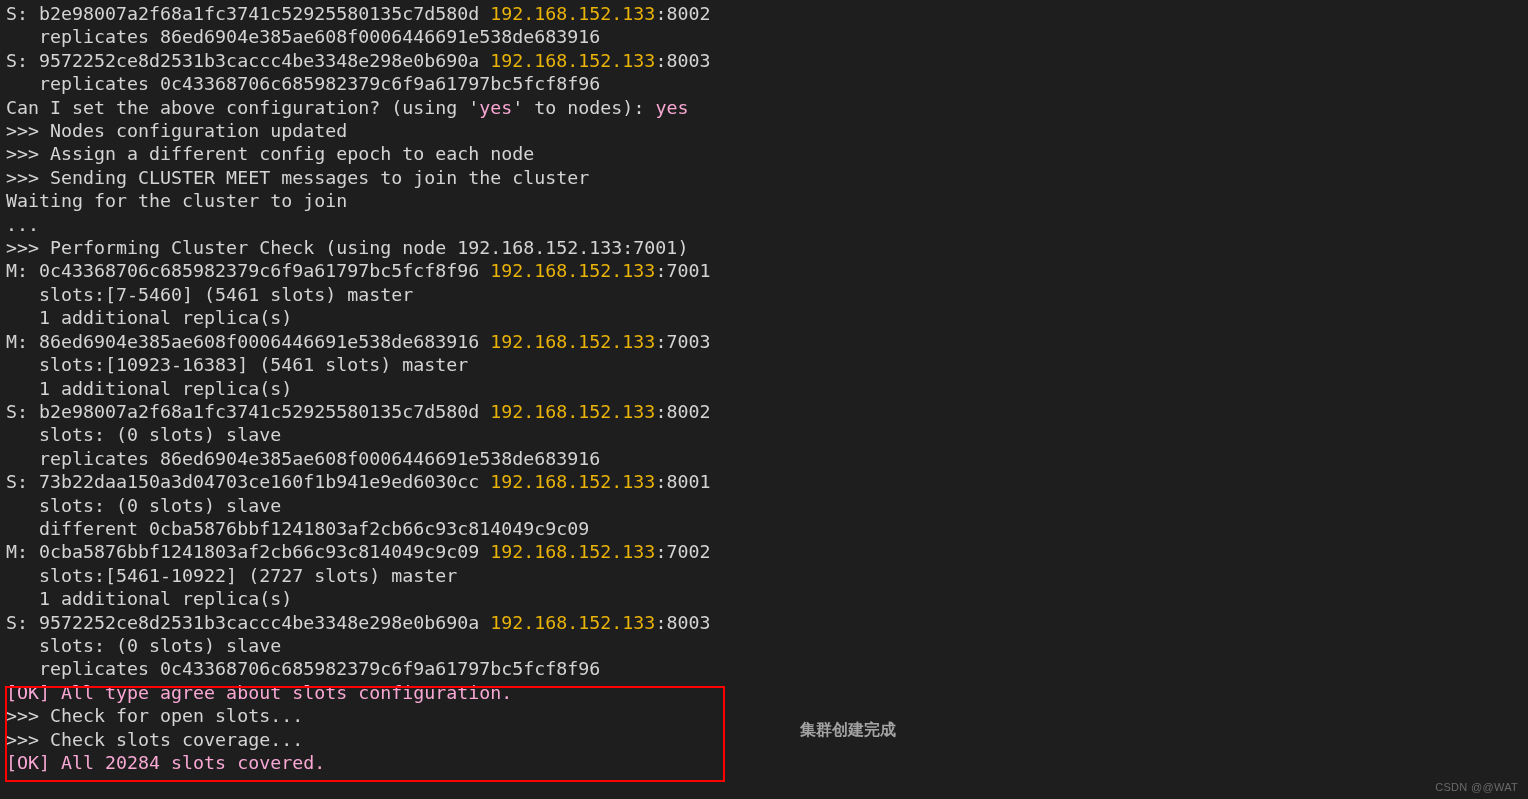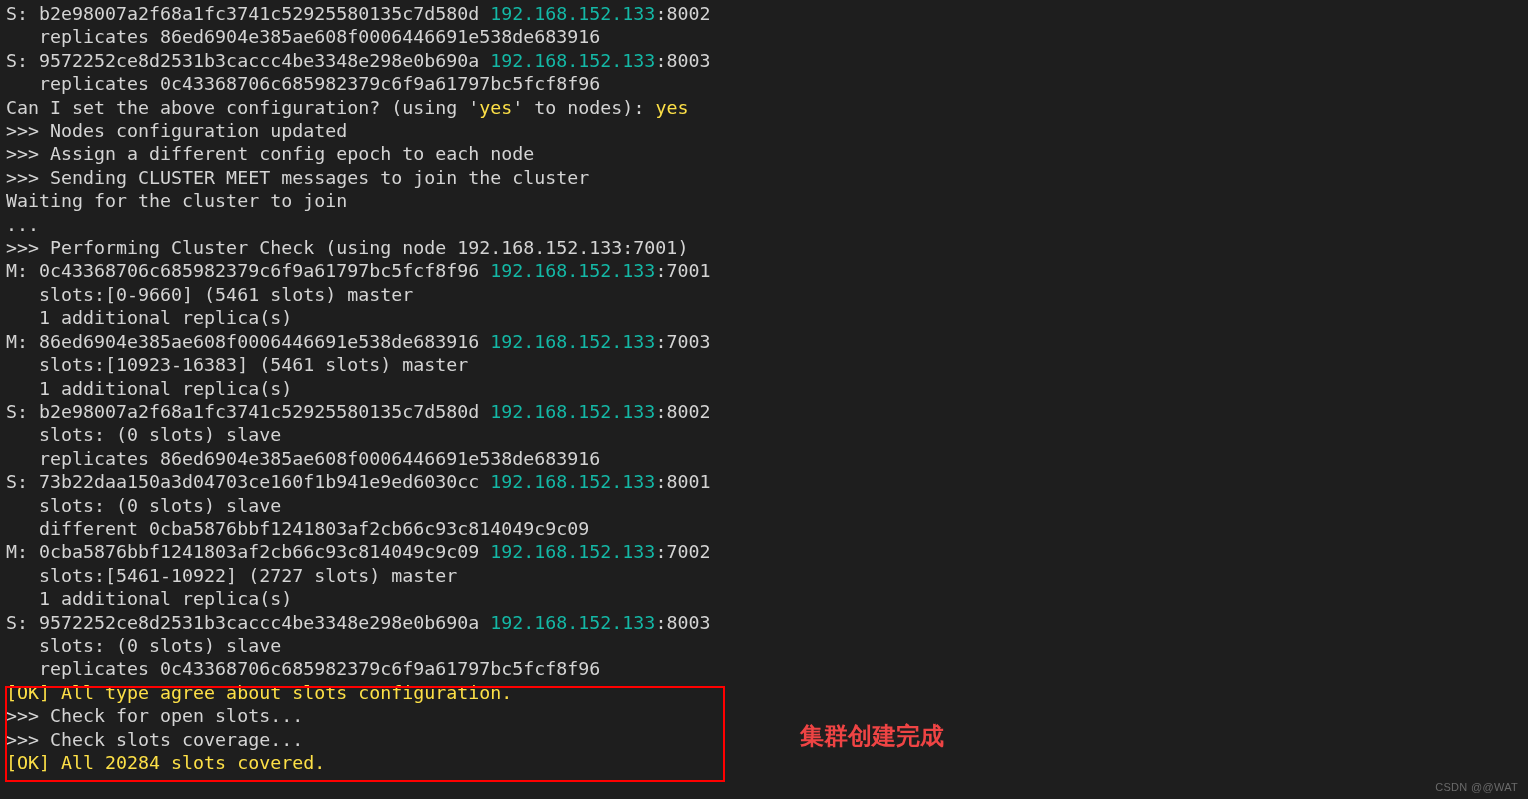--- a/index.html
+++ b/index.html
@@ -12,40 +12,40 @@
   }
   pre.terminal {
     margin: 0;
     padding: 2px 6px 0 6px;
     font-family: "Consolas", "Menlo", "DejaVu Sans Mono", monospace;
     font-size: 18.3px;
     line-height: 23.4px;
     color: #d4d4d4;
     white-space: pre;
   }
-  .ip   { color: #14b8a6; }   
-  .grn  { color: #fde047; }   
+  .ip   { color: #eab308; }   
+  .grn  { color: #f9a8d4; }   
   .box {
     position: absolute;
     left: 5px;
     top: 686px;
     width: 720px;
     height: 96px;
     border: 2px solid #ff0000;
     pointer-events: none;
     box-sizing: border-box;
   }
   .annot {
     position: absolute;
     left: 800px;
     top: 720px;
-    color: #ef4444;
+    color: #a3a3a3;
     font-family: "Microsoft YaHei", "PingFang SC", sans-serif;
     font-weight: 700;
-    font-size: 24px;
+    font-size: 16px;
   }
   .watermark {
     position: absolute;
     right: 10px;
     bottom: 6px;
     color: #6a6a6a;
     font-family: sans-serif;
     font-size: 11px;
     letter-spacing: .3px;
   }
@@ -58,21 +58,21 @@
 <span><span>S: 9572252ce8d2531b3caccc4be3348e298e0b690a </span><span class="ip">192.168.152.133</span><span>:8003</span></span>
 <span><span>   replicates 0c43368706c685982379c6f9a61797bc5fcf8f96</span></span>
 <span><span>Can I set the above configuration? (using '</span><span class="grn">yes</span><span>' to nodes): </span><span class="grn">yes</span></span>
 <span><span>&gt;&gt;&gt; Nodes configuration updated</span></span>
 <span><span>&gt;&gt;&gt; Assign a different config epoch to each node</span></span>
 <span><span>&gt;&gt;&gt; Sending CLUSTER MEET messages to join the cluster</span></span>
 <span><span>Waiting for the cluster to join</span></span>
 <span><span>...</span></span>
 <span><span>&gt;&gt;&gt; Performing Cluster Check (using node 192.168.152.133:7001)</span></span>
 <span><span>M: 0c43368706c685982379c6f9a61797bc5fcf8f96 </span><span class="ip">192.168.152.133</span><span>:7001</span></span>
-<span><span>   slots:[0-9660] (5461 slots) master</span></span>
+<span><span>   slots:[7-5460] (5461 slots) master</span></span>
 <span><span>   1 additional replica(s)</span></span>
 <span><span>M: 86ed6904e385ae608f0006446691e538de683916 </span><span class="ip">192.168.152.133</span><span>:7003</span></span>
 <span><span>   slots:[10923-16383] (5461 slots) master</span></span>
 <span><span>   1 additional replica(s)</span></span>
 <span><span>S: b2e98007a2f68a1fc3741c52925580135c7d580d </span><span class="ip">192.168.152.133</span><span>:8002</span></span>
 <span><span>   slots: (0 slots) slave</span></span>
 <span><span>   replicates 86ed6904e385ae608f0006446691e538de683916</span></span>
 <span><span>S: 73b22daa150a3d04703ce160f1b941e9ed6030cc </span><span class="ip">192.168.152.133</span><span>:8001</span></span>
 <span><span>   slots: (0 slots) slave</span></span>
 <span><span>   different 0cba5876bbf1241803af2cb66c93c814049c9c09</span></span>

